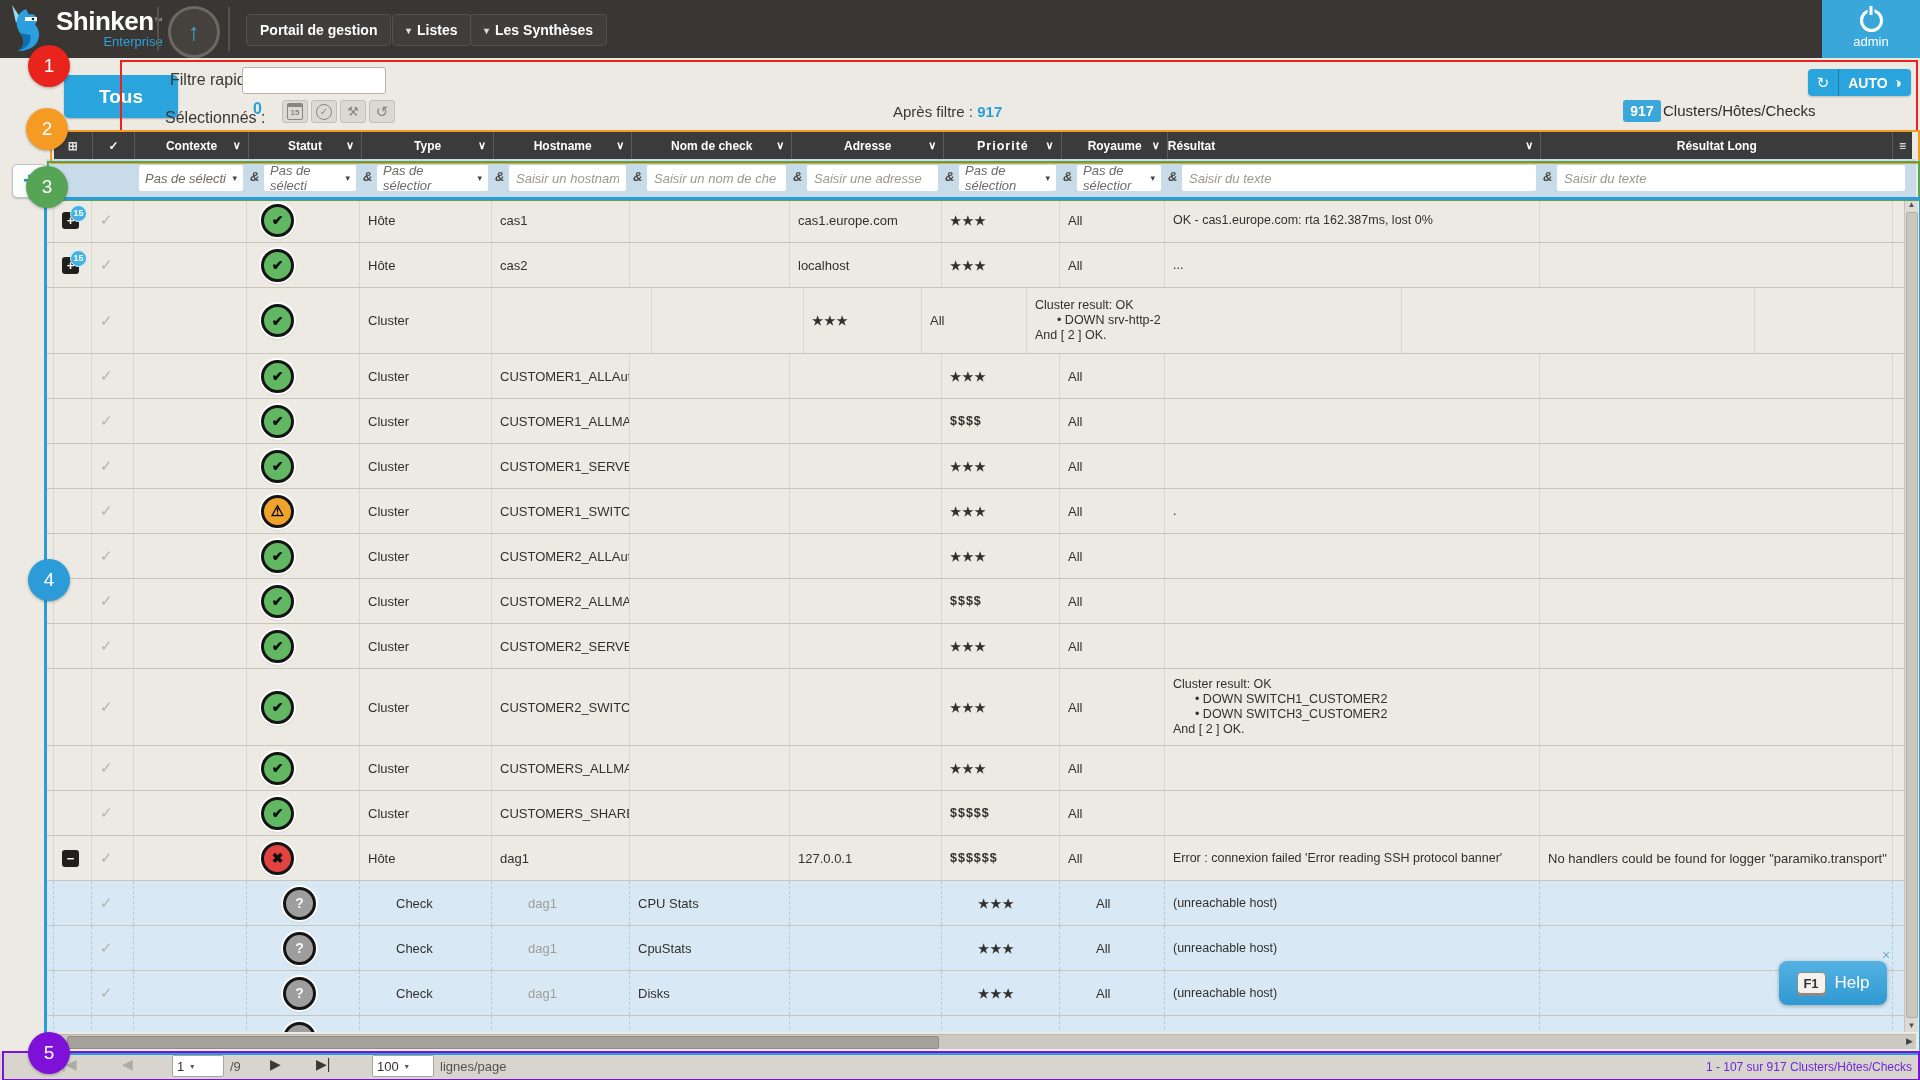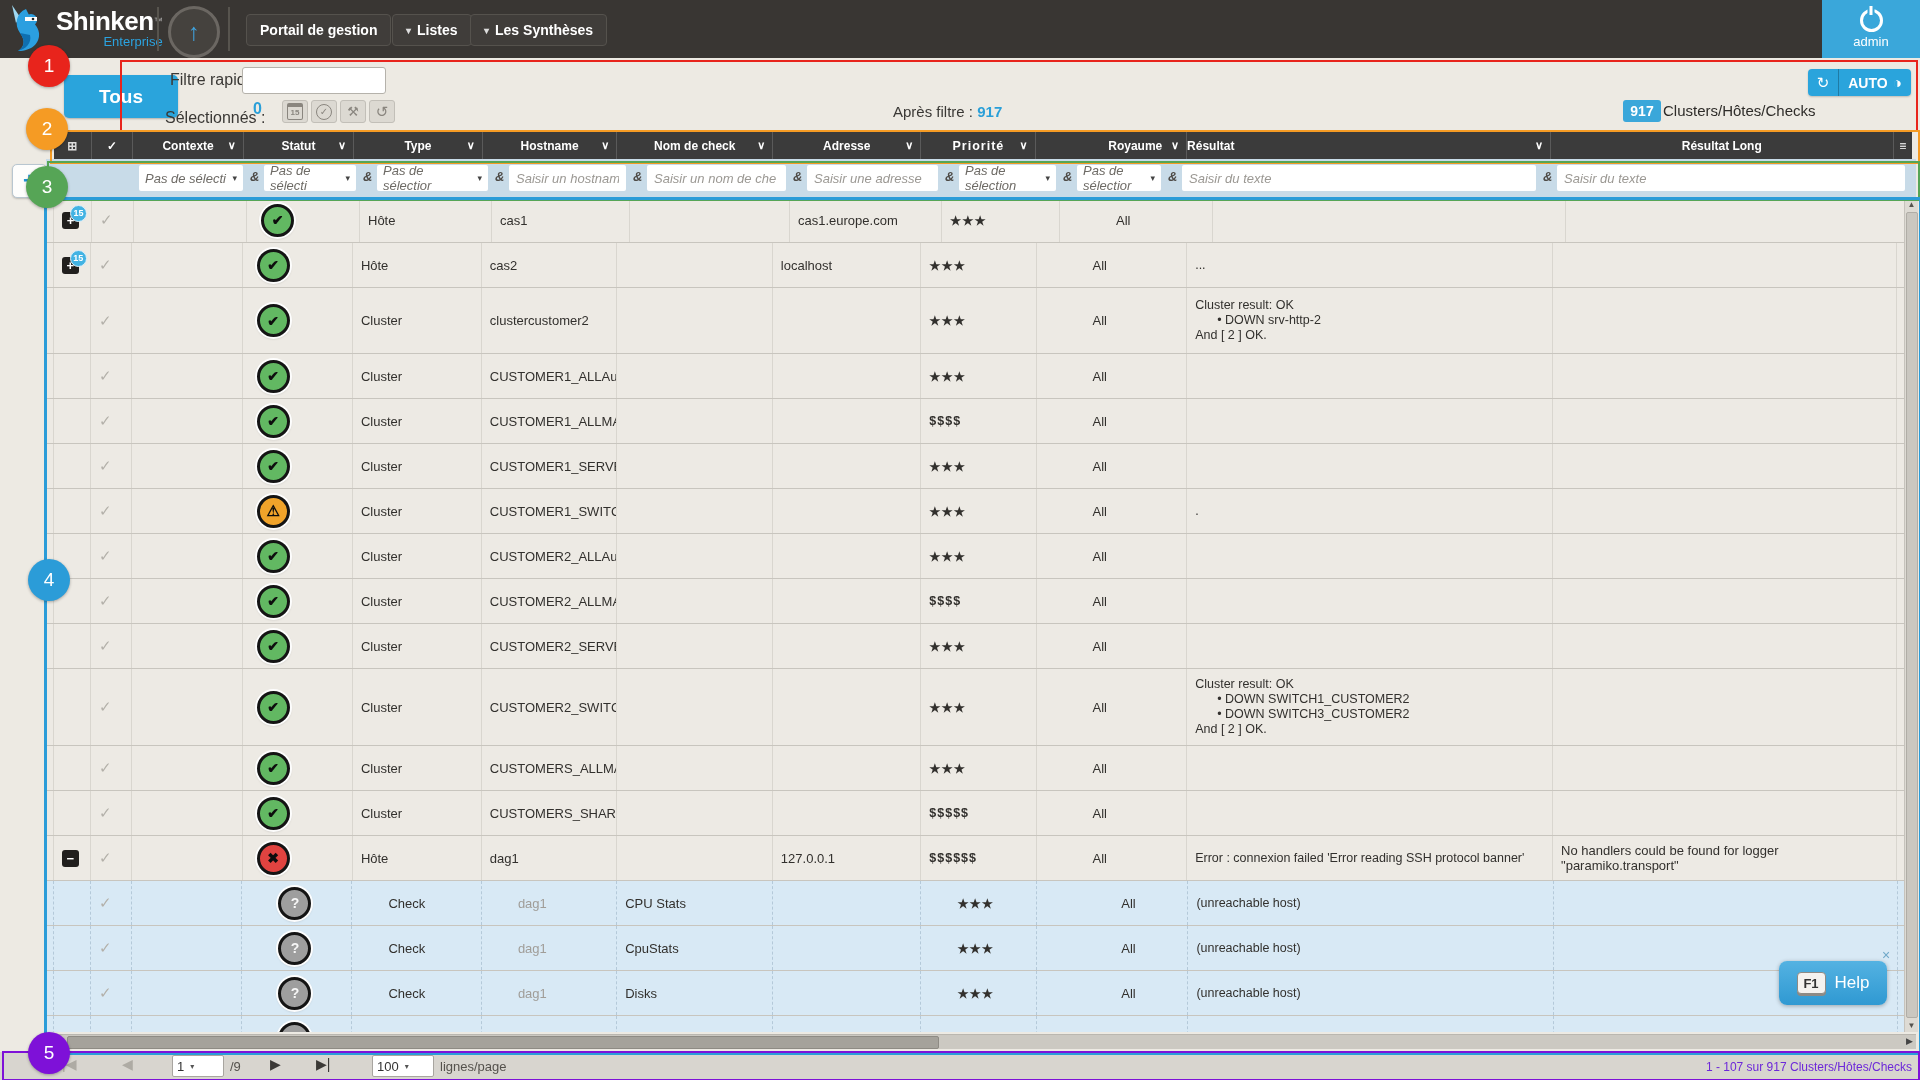--- a/index.html
+++ b/index.html
@@ -76,21 +76,21 @@
   .c-gutter{width:8px;padding:0;}
   .c-expand{width:38px;}
   .c-select{width:42px;}
   .c-contexte{width:113px;}
   .c-statut{width:113px;padding-left:0;}
   .c-type{width:132px;}
   .c-host{width:138px;}
   .c-check{width:160px;}
   .c-addr{width:152px;}
   .c-prio{width:118px;letter-spacing:1px;font-weight:bold;font-size:12.5px;}
-  .c-realm{width:105px;margin-left:48px;}
+  .c-realm{width:105px;}
   .c-result{width:375px;align-items:flex-start;flex-direction:column;justify-content:center;}
   .c-rlong{width:353px;}
   .c-menu{width:19px;border-right:none;padding:0;}
   .row.check .ind{padding-left:36px;}
   .rowcheck{color:#b3b0a9;font-size:15px;}
   .expandwrap{position:relative;}
   .expandbox{width:17px;height:17px;background:#211f1d;border-radius:3px;color:#fff;font-size:13px;font-weight:bold;
              display:flex;align-items:center;justify-content:center;line-height:1;}
   .expbadge{position:absolute;top:-7px;right:-8px;width:15px;height:15px;border-radius:50%;background:#43b3e3;
             color:#fff;font-size:9px;font-weight:bold;display:flex;align-items:center;justify-content:center;
@@ -313,20 +313,23 @@
         <div class="cell c-contexte"></div>
         <div class="cell c-statut">
           <span class="status ok" style="background: rgb(98, 184, 98);">✔</span>
         </div>
         <div class="cell c-type">Hôte</div>
         <div class="cell c-host">cas1</div>
         <div class="cell c-check"></div>
         <div class="cell c-addr">cas1.europe.com</div>
         <div class="cell c-prio">★★★</div>
         <div class="cell c-realm">All</div>
+        <div class="cell c-result">
+          <div class="rline">OK - cas1.europe.com: rta 162.387ms, lost 0%</div>
+        </div>
         <div class="cell c-rlong"></div>
         <div class="cell c-menu"></div>
       </div>
       <div class="row" style="height: 45px;">
         <div class="cell c-gutter"></div>
         <div class="cell c-expand">
           <span class="expandwrap">
             <span class="expandbox">+</span>
             <span class="expbadge">15</span>
           </span>
@@ -354,21 +357,20 @@
         <div class="cell c-gutter"></div>
         <div class="cell c-expand"></div>
         <div class="cell c-select">
           <span class="rowcheck">✓</span>
         </div>
         <div class="cell c-contexte"></div>
         <div class="cell c-statut">
           <span class="status ok" style="background: rgb(98, 184, 98);">✔</span>
         </div>
         <div class="cell c-type">Cluster</div>
-        <div class="cell c-host">clustercustomer2</div>
         <div class="cell c-check"></div>
         <div class="cell c-addr"></div>
         <div class="cell c-prio">★★★</div>
         <div class="cell c-realm">All</div>
         <div class="cell c-result">
           <div class="rline">Cluster result: OK</div>
           <div class="rline bullet">•  DOWN srv-http-2</div>
           <div class="rline">And [ 2 ] OK.</div>
         </div>
         <div class="cell c-rlong"></div>

